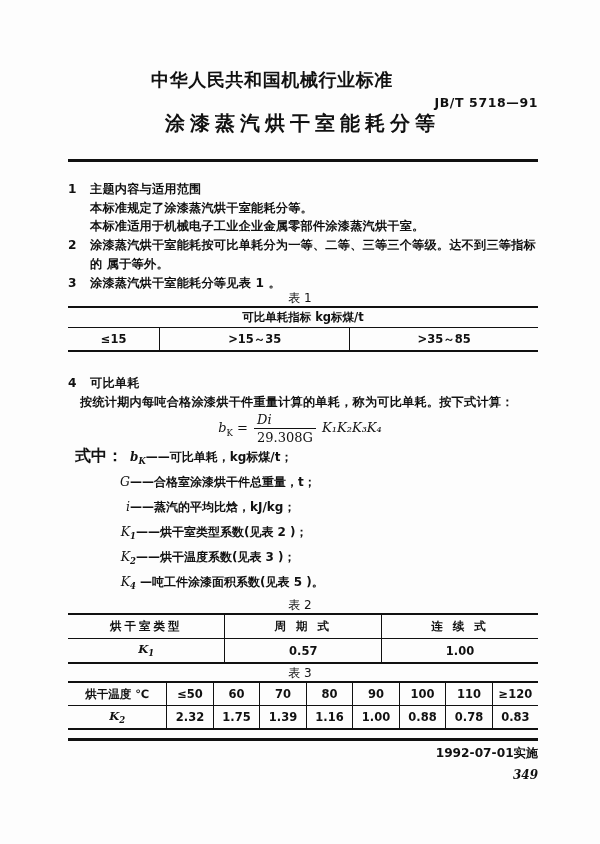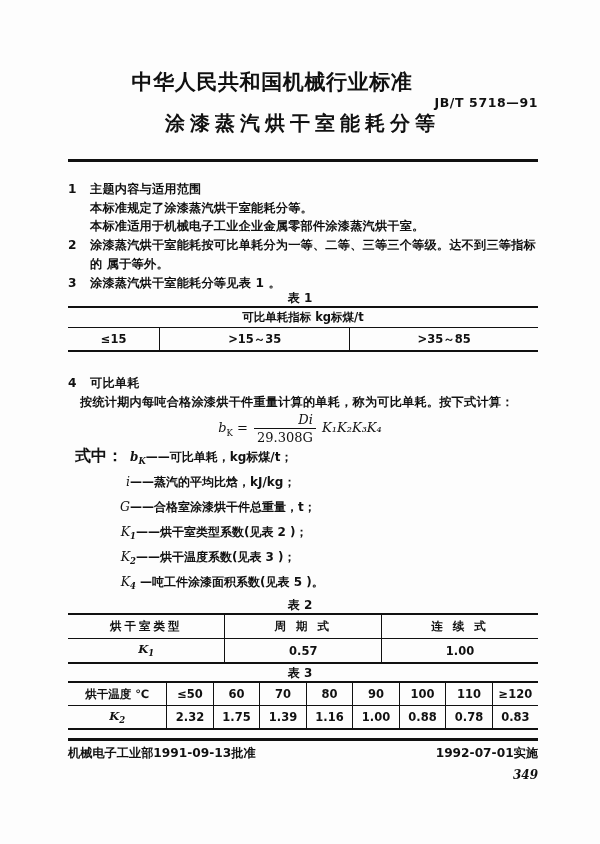--- a/index.html
+++ b/index.html
@@ -22,21 +22,21 @@
     height: 844px;
     background: #fdfdfd;
   }
 
   
   .org-line {
     position: absolute;
     left: 0; top: 68px;
     width: 544px;
     text-align: center;
-    font-size: 21px;
+    font-size: 18px;
     font-weight: bold;
     letter-spacing: 0.6px;
   }
   .std-number {
     position: absolute;
     right: 62px; top: 95px;
     font-size: 12.5px;
     font-weight: bold;
     font-family: "DejaVu Sans", "Liberation Sans", sans-serif;
     letter-spacing: 0.6px;
@@ -82,21 +82,21 @@
     text-indent: 0;
   }
 
   
   .tbl-caption {
     position: absolute;
     width: 600px;
     left: 0;
     text-align: center;
     font-size: 12px;
-    font-weight: bold;
+    font-weight: normal;
   }
 
   
   table.doc {
     position: absolute;
     border-collapse: collapse;
     font-size: 11.5px;
     font-weight: bold;
     background: transparent;
   }
@@ -120,21 +120,21 @@
     position: absolute;
     left: 0; top: 412px;
     width: 600px;
     text-align: center;
     font-family: "DejaVu Serif", "Liberation Serif", serif;
     font-size: 13px;
   }
   .frac {
     display: inline-block;
     vertical-align: middle;
-    text-align: right;
+    text-align: left;
     margin: 0 2px;
   }
   .frac .numer {
     display: block;
     padding: 0 3px 1px 3px;
     border-bottom: 1.2px solid #111;
     font-style: italic;
   }
   .frac .denom {
     display: block;
@@ -255,24 +255,24 @@
       <span class="denom">29.308G</span>
     </span>
     <span class="fsym">K₁K₂K₃K₄</span>
   </div>
 
   <div class="defs">
     <span class="row">
       <span class="shiz">式中：</span><span class="ital">b</span><span class="sub ital">K</span><span>——</span><span>可比单耗，kg标煤/t；</span>
     </span>
     <span class="row">
+      <span class="lbl">G</span><span class="sub ital"></span><span>——</span><span>合格室涂漆烘干件总重量，t；</span>
+    </span>
+    <span class="row">
       <span class="lbl">i</span><span class="sub ital"></span><span>——</span><span>蒸汽的平均比焓，kJ/kg；</span>
-    </span>
-    <span class="row">
-      <span class="lbl">G</span><span class="sub ital"></span><span>——</span><span>合格室涂漆烘干件总重量，t；</span>
     </span>
     <span class="row">
       <span class="lbl">K</span><span class="sub ital">1</span><span>——</span><span>烘干室类型系数(见表 2 )；</span>
     </span>
     <span class="row">
       <span class="lbl">K</span><span class="sub ital">2</span><span>——</span><span>烘干温度系数(见表 3 )；</span>
     </span>
     <span class="row">
       <span class="lbl">K</span><span class="sub ital">4</span>&nbsp;<span>—</span><span>吨工件涂漆面积系数(见表 5 )。</span>
     </span>
@@ -318,17 +318,16 @@
       <td class="bline-thick vline-r">1.16</td>
       <td class="bline-thick vline-r">1.00</td>
       <td class="bline-thick vline-r">0.88</td>
       <td class="bline-thick vline-r">0.78</td>
       <td class="bline-thick">0.83</td>
     </tr>
   </tbody>
     </table>
 
   <div class="rule-foot"></div>
-  <div class="foot-left">机械电子工业部1991-09-13批准</div>
   <div class="foot-right">1992-07-01实施</div>
   <div class="page-no">349</div>
 
 </div>
 
 </body></html>

